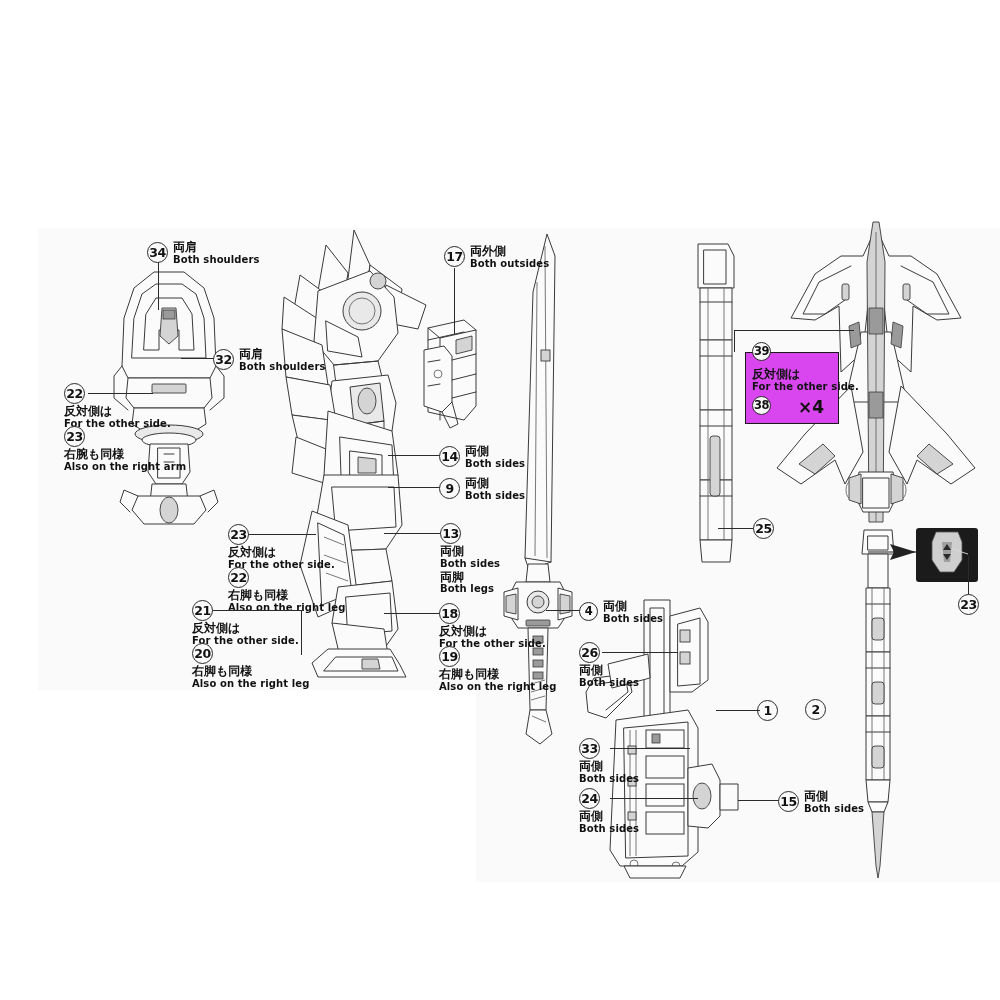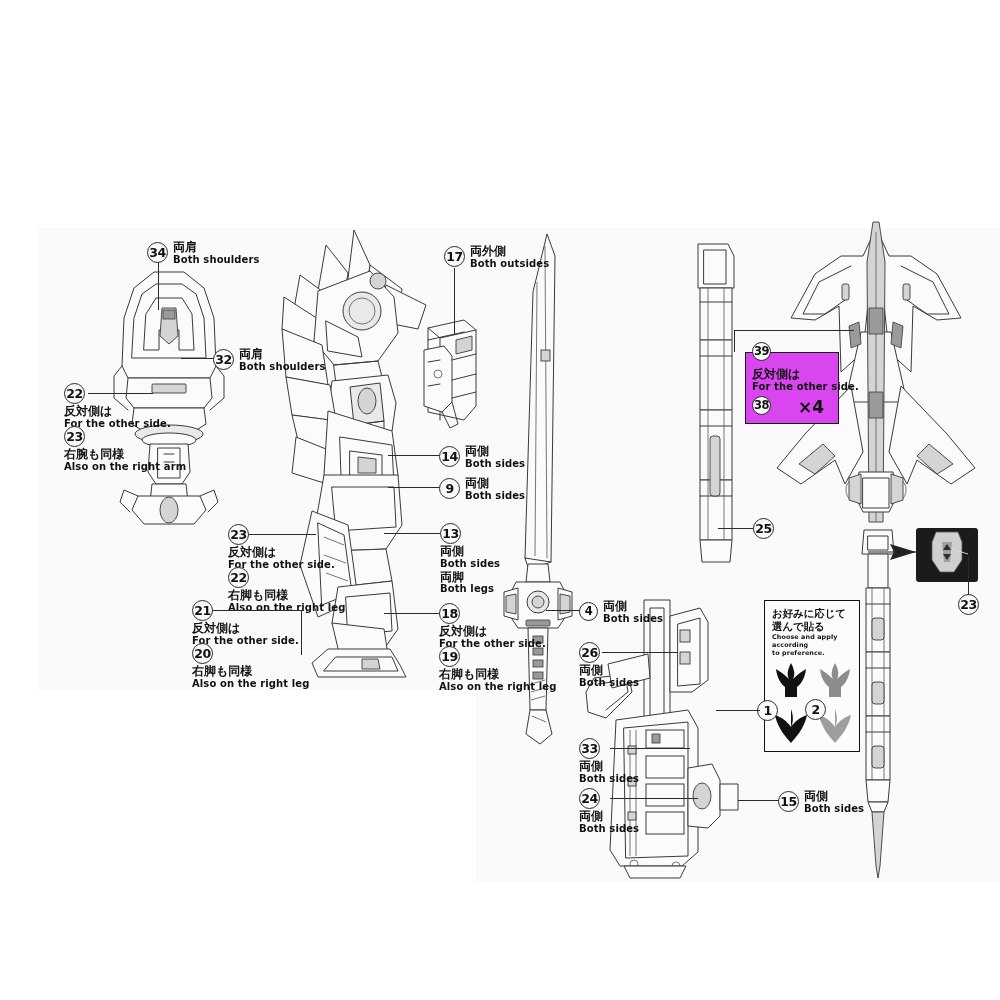--- a/index.html
+++ b/index.html
@@ -490,42 +490,20 @@
     <div style="position:absolute;left:6px;top:15px;">
       <div class="jp">反対側は</div>
       <div class="en">For the other side.</div>
     </div>
     <div style="position:absolute;left:6px;top:43px;">
       <div class="bubble sm">38</div>
     </div>
     <div class="xfour" style="position:absolute;left:52px;top:44px;">×4</div>
   </div>
 
-  <div id="decal-box">
-    <div class="jp">お好みに応じて</div>
-    <div class="jp">選んで貼る</div>
-    <div class="en" style="margin-top:2px;">Choose and apply</div>
-    <div class="en">according</div>
-    <div class="en">to preference.</div>
-
-    <div class="emblem-grid">
-      <svg class="emblem" style="left:0px;top:0px;" viewBox="0 0 36 38">
-        <path fill="#111111" d="M18 0 C22 8 22 12 20 16 C26 10 30 8 33 6 C32 14 29 20 24 24 L24 34 L12 34 L12 24 C7 20 4 14 3 6 C6 8 10 10 16 16 C14 12 14 8 18 0 Z"></path>
-      </svg>
-      <svg class="emblem" style="left:44px;top:0px;" viewBox="0 0 36 38">
-        <path fill="#8c8c8c" d="M18 0 C22 8 22 12 20 16 C26 10 30 8 33 6 C32 14 29 20 24 24 L24 34 L12 34 L12 24 C7 20 4 14 3 6 C6 8 10 10 16 16 C14 12 14 8 18 0 Z"></path>
-      </svg>
-      <svg class="emblem" style="left:0px;top:44px;" viewBox="0 0 36 38">
-        <path fill="#111111" d="M18 2 C21 10 20 16 18 20 C14 14 8 10 2 8 C4 18 9 26 18 36 C27 26 32 18 34 8 C28 10 22 14 18 20 Z"></path>
-      </svg>
-      <svg class="emblem" style="left:44px;top:44px;" viewBox="0 0 36 38">
-        <path fill="#9e9e9e" d="M18 2 C21 10 20 16 18 20 C14 14 8 10 2 8 C4 18 9 26 18 36 C27 26 32 18 34 8 C28 10 22 14 18 20 Z"></path>
-      </svg>
-    </div>
-  </div>
 
   <div class="callout" style="left:741px;top:700px;">
     <div class="bubble">1</div>
   </div>
   <div class="callout" style="left:789px;top:699px;">
     <div class="bubble">2</div>
   </div>
   <div class="lead h" style="left:700px;top:710px;width:44px;"></div>
 
 </div>

